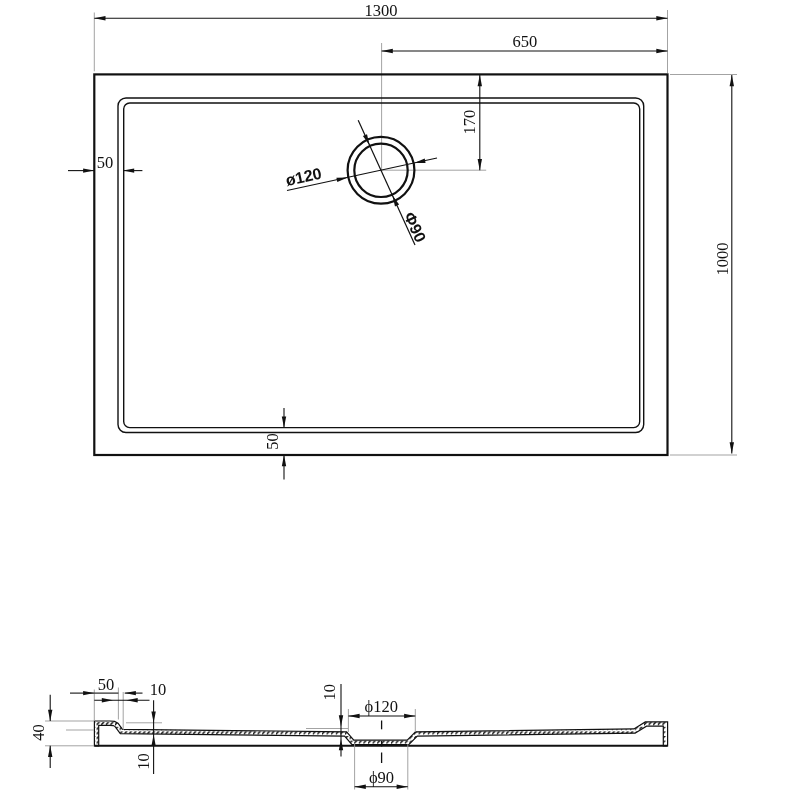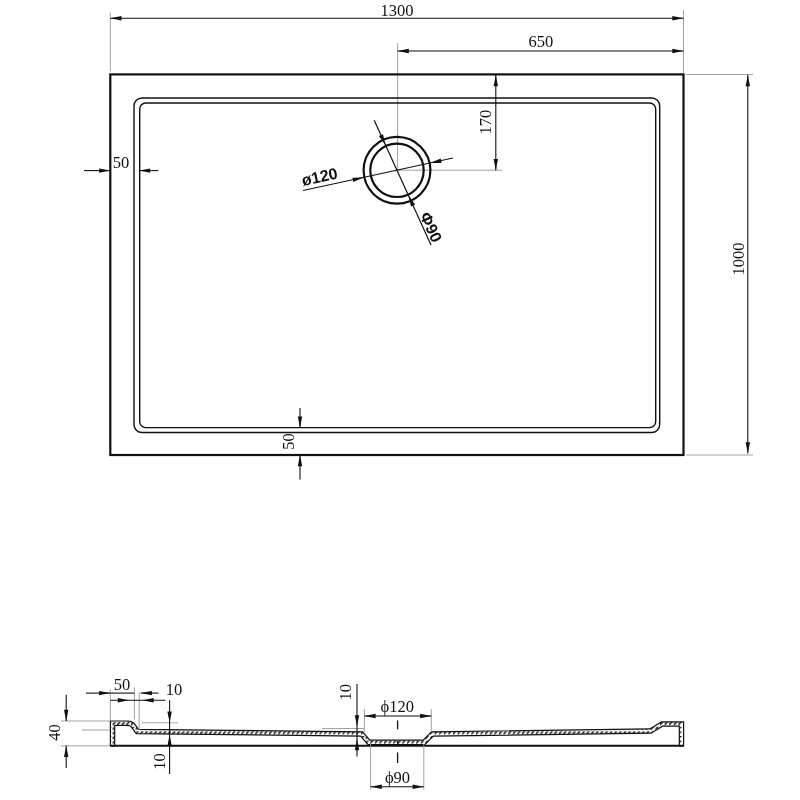--- a/index.html
+++ b/index.html
@@ -1,17 +1,17 @@
 <!DOCTYPE html>
 <html><head>
 <meta charset="utf-8">
 <title>Shower tray drawing</title>
 <style>
 html,body { margin:0; padding:0; background:#ffffff; }
-#page { width:671px; height:800px; position:relative;padding-left:16px; }
+#page { width:671px; height:800px; position:relative; }
 text { font-family:"Liberation Serif", serif; fill:#111; }
 text.sans { font-family:"Liberation Sans", sans-serif; }
 </style>
 </head>
 <body>
 
 <div id="page">
 <svg width="800" height="800" viewBox="0 0 800 800">
 <defs>
 <pattern id="hatch" width="4.6" height="4.6" patternUnits="userSpaceOnUse">

